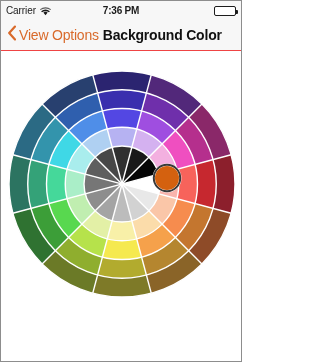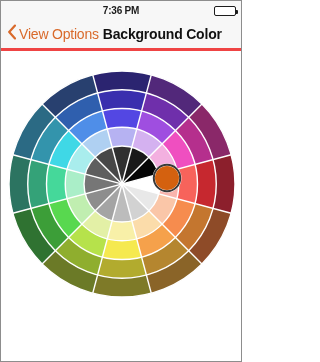--- a/index.html
+++ b/index.html
@@ -85,21 +85,21 @@
     border-radius: 0 1px 1px 0;
   }
 
   
   #nav-bar {
     position: absolute;
     left: 0; top: 19px;
     width: 100%;
     height: 31px;
     background: #f7f7f7;
-    border-bottom: 3px solid #ef4444;
+    border-bottom: 1px solid #ef4444;
     box-sizing: border-box;
     display: flex;
     align-items: center;
     padding: 0 6px;
   }
   #back-button {
     display: flex;
     align-items: center;
     gap: 3px;
     cursor: pointer;
@@ -136,20 +136,30 @@
     height: 311px;
   }
   #color-wheel { display: block; }
 </style>
 </head>
 <body>
 
 <div id="screen">
 
   <div id="status-bar">
+    <div class="sb-left">
+      <span class="sb-carrier">Carrier</span>
+      <span class="wifi-icon">
+        <svg width="11" height="9" viewBox="0 0 11 9">
+          <path d="M5.5 8.2 L3.35 5.5 Q5.5 4.0 7.65 5.5 Z" fill="#1a1a1a"></path>
+          <path d="M5.5 4.25 Q3.4 4.25 2.0 5.3 L1.15 4.2 Q3.2 2.6 5.5 2.6 Q7.8 2.6 9.85 4.2 L9.0 5.3 Q7.6 4.25 5.5 4.25 Z" fill="#1a1a1a"></path>
+          <path d="M5.5 1.5 Q2.6 1.5 0.55 3.0 L0.0 2.2 Q2.4 0.3 5.5 0.3 Q8.6 0.3 11 2.2 L10.45 3.0 Q8.4 1.5 5.5 1.5 Z" fill="#5a5a5a"></path>
+        </svg>
+      </span>
+    </div>
     <div class="sb-center">7:36 PM</div>
     <div class="sb-right">
       <span class="battery">
         <span class="battery-fill"></span>
         <span class="battery-cap"></span>
       </span>
     </div>
   </div>
 
   <div id="nav-bar">

